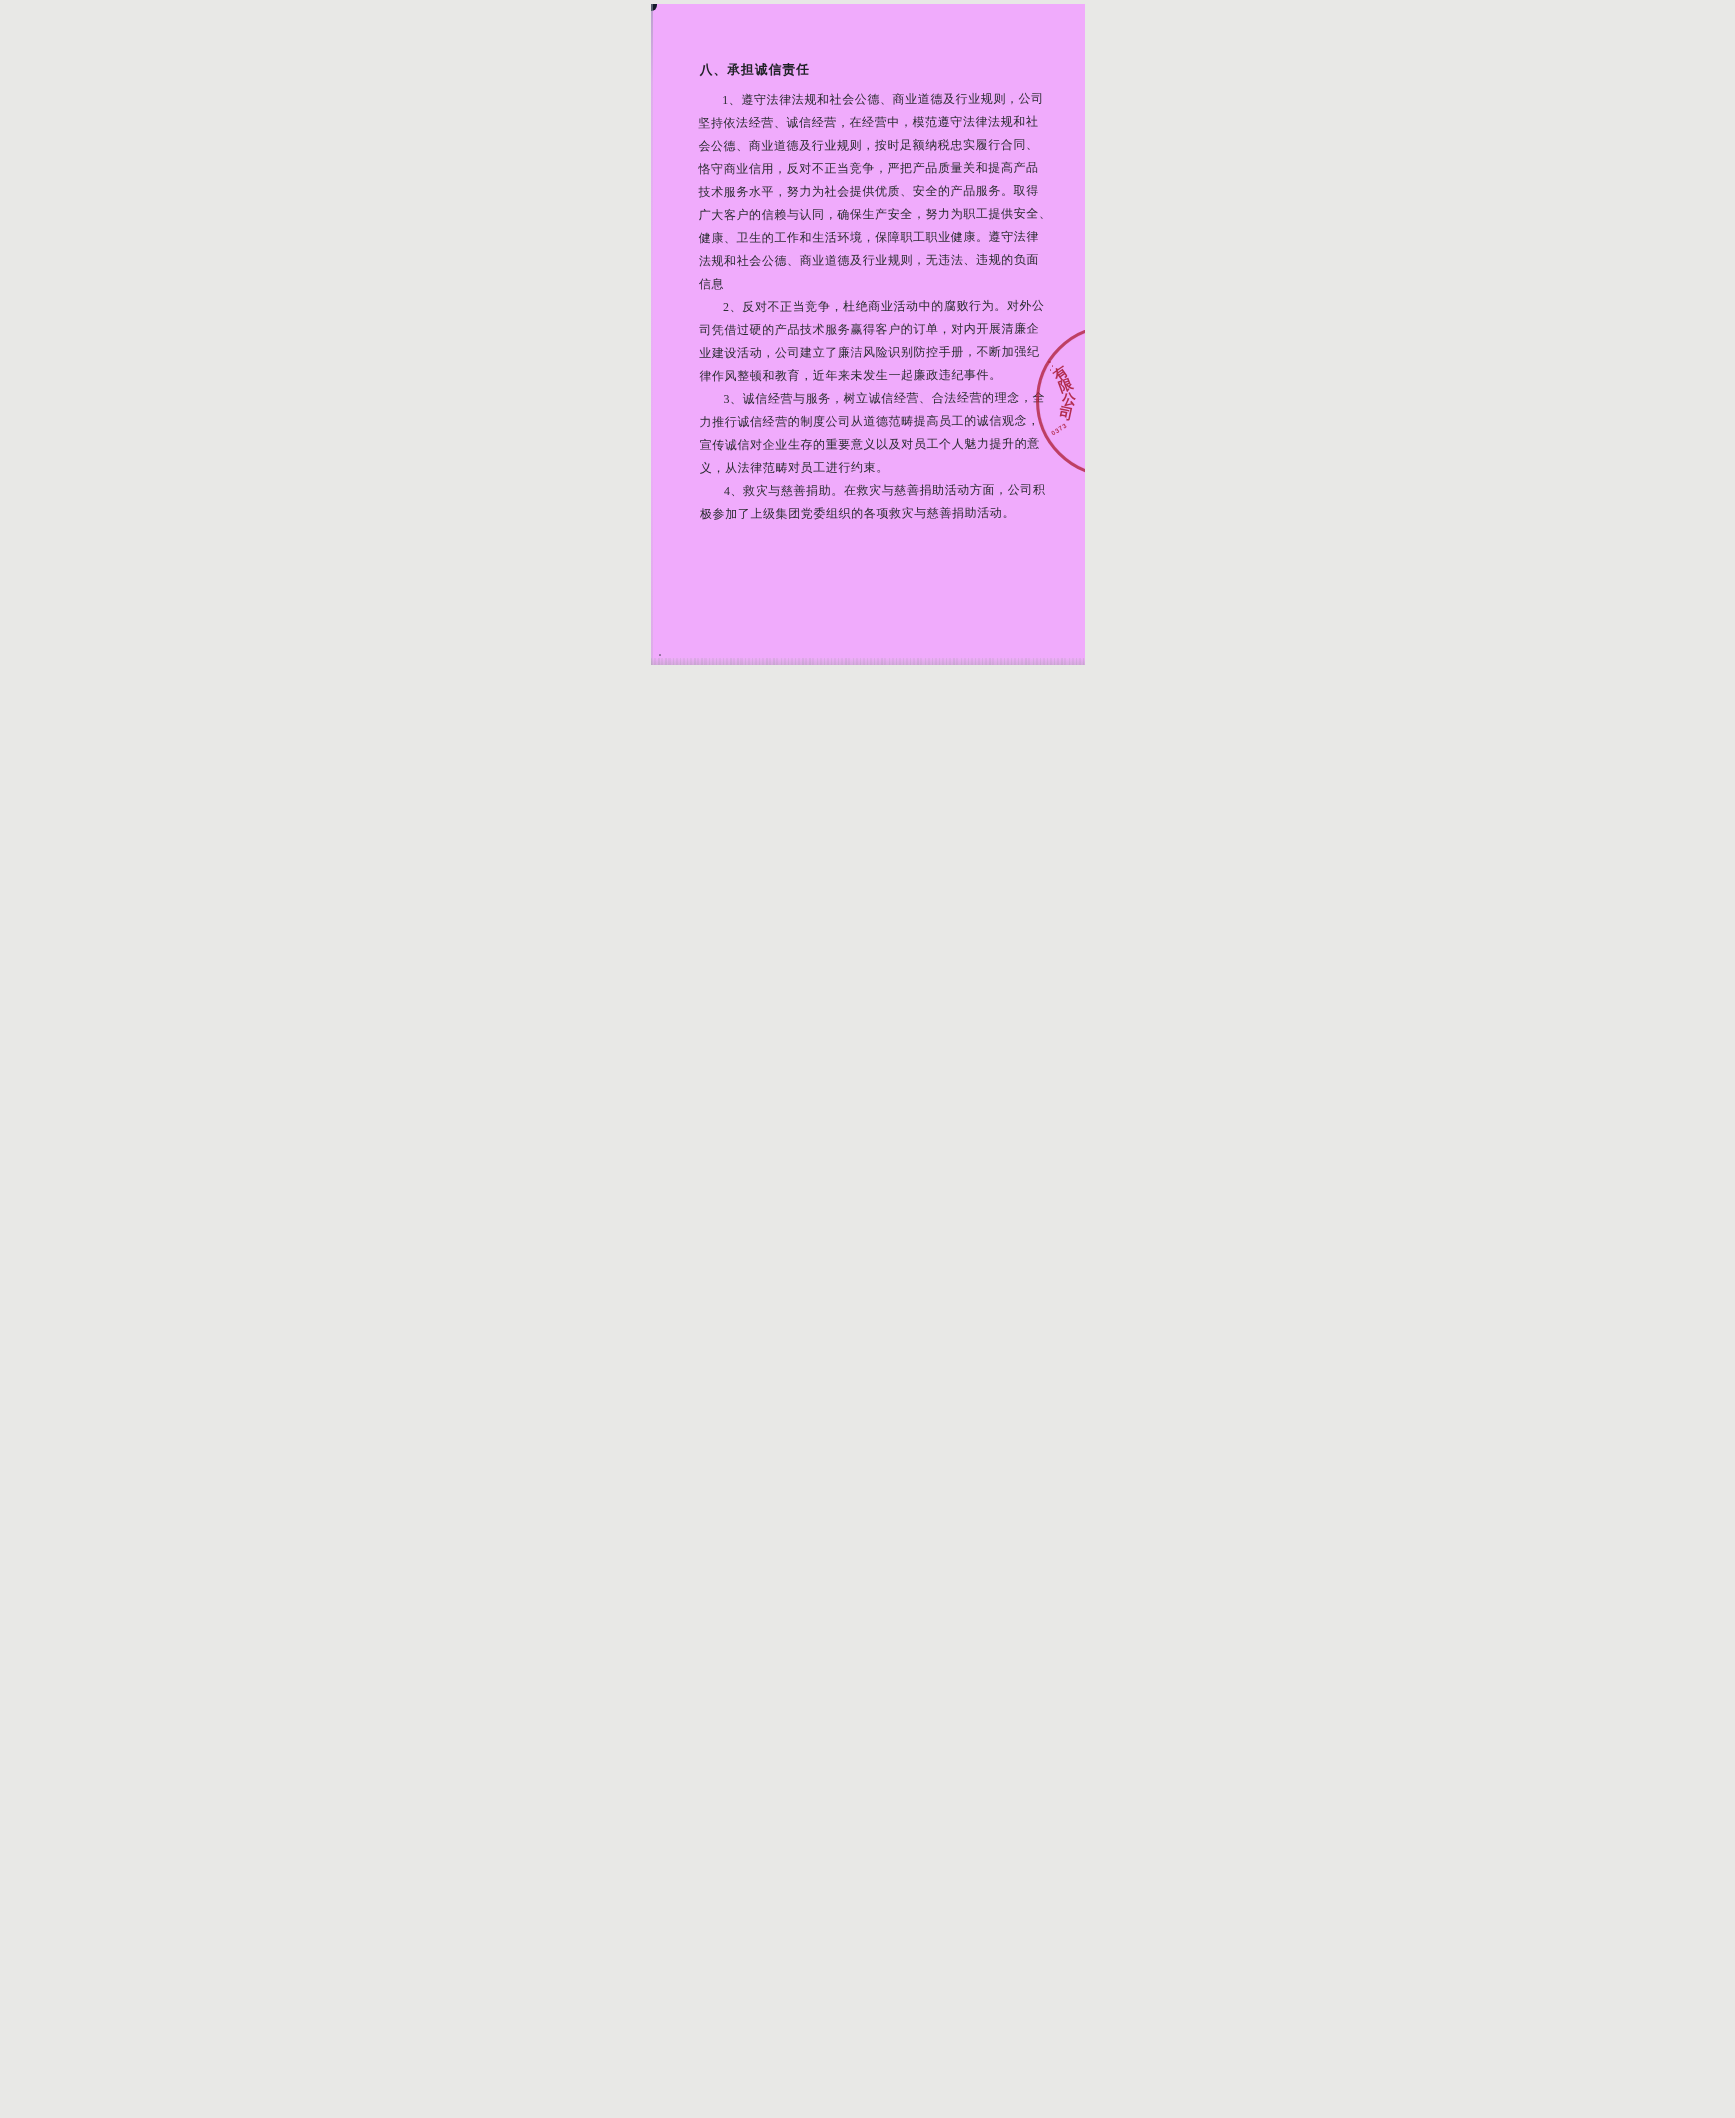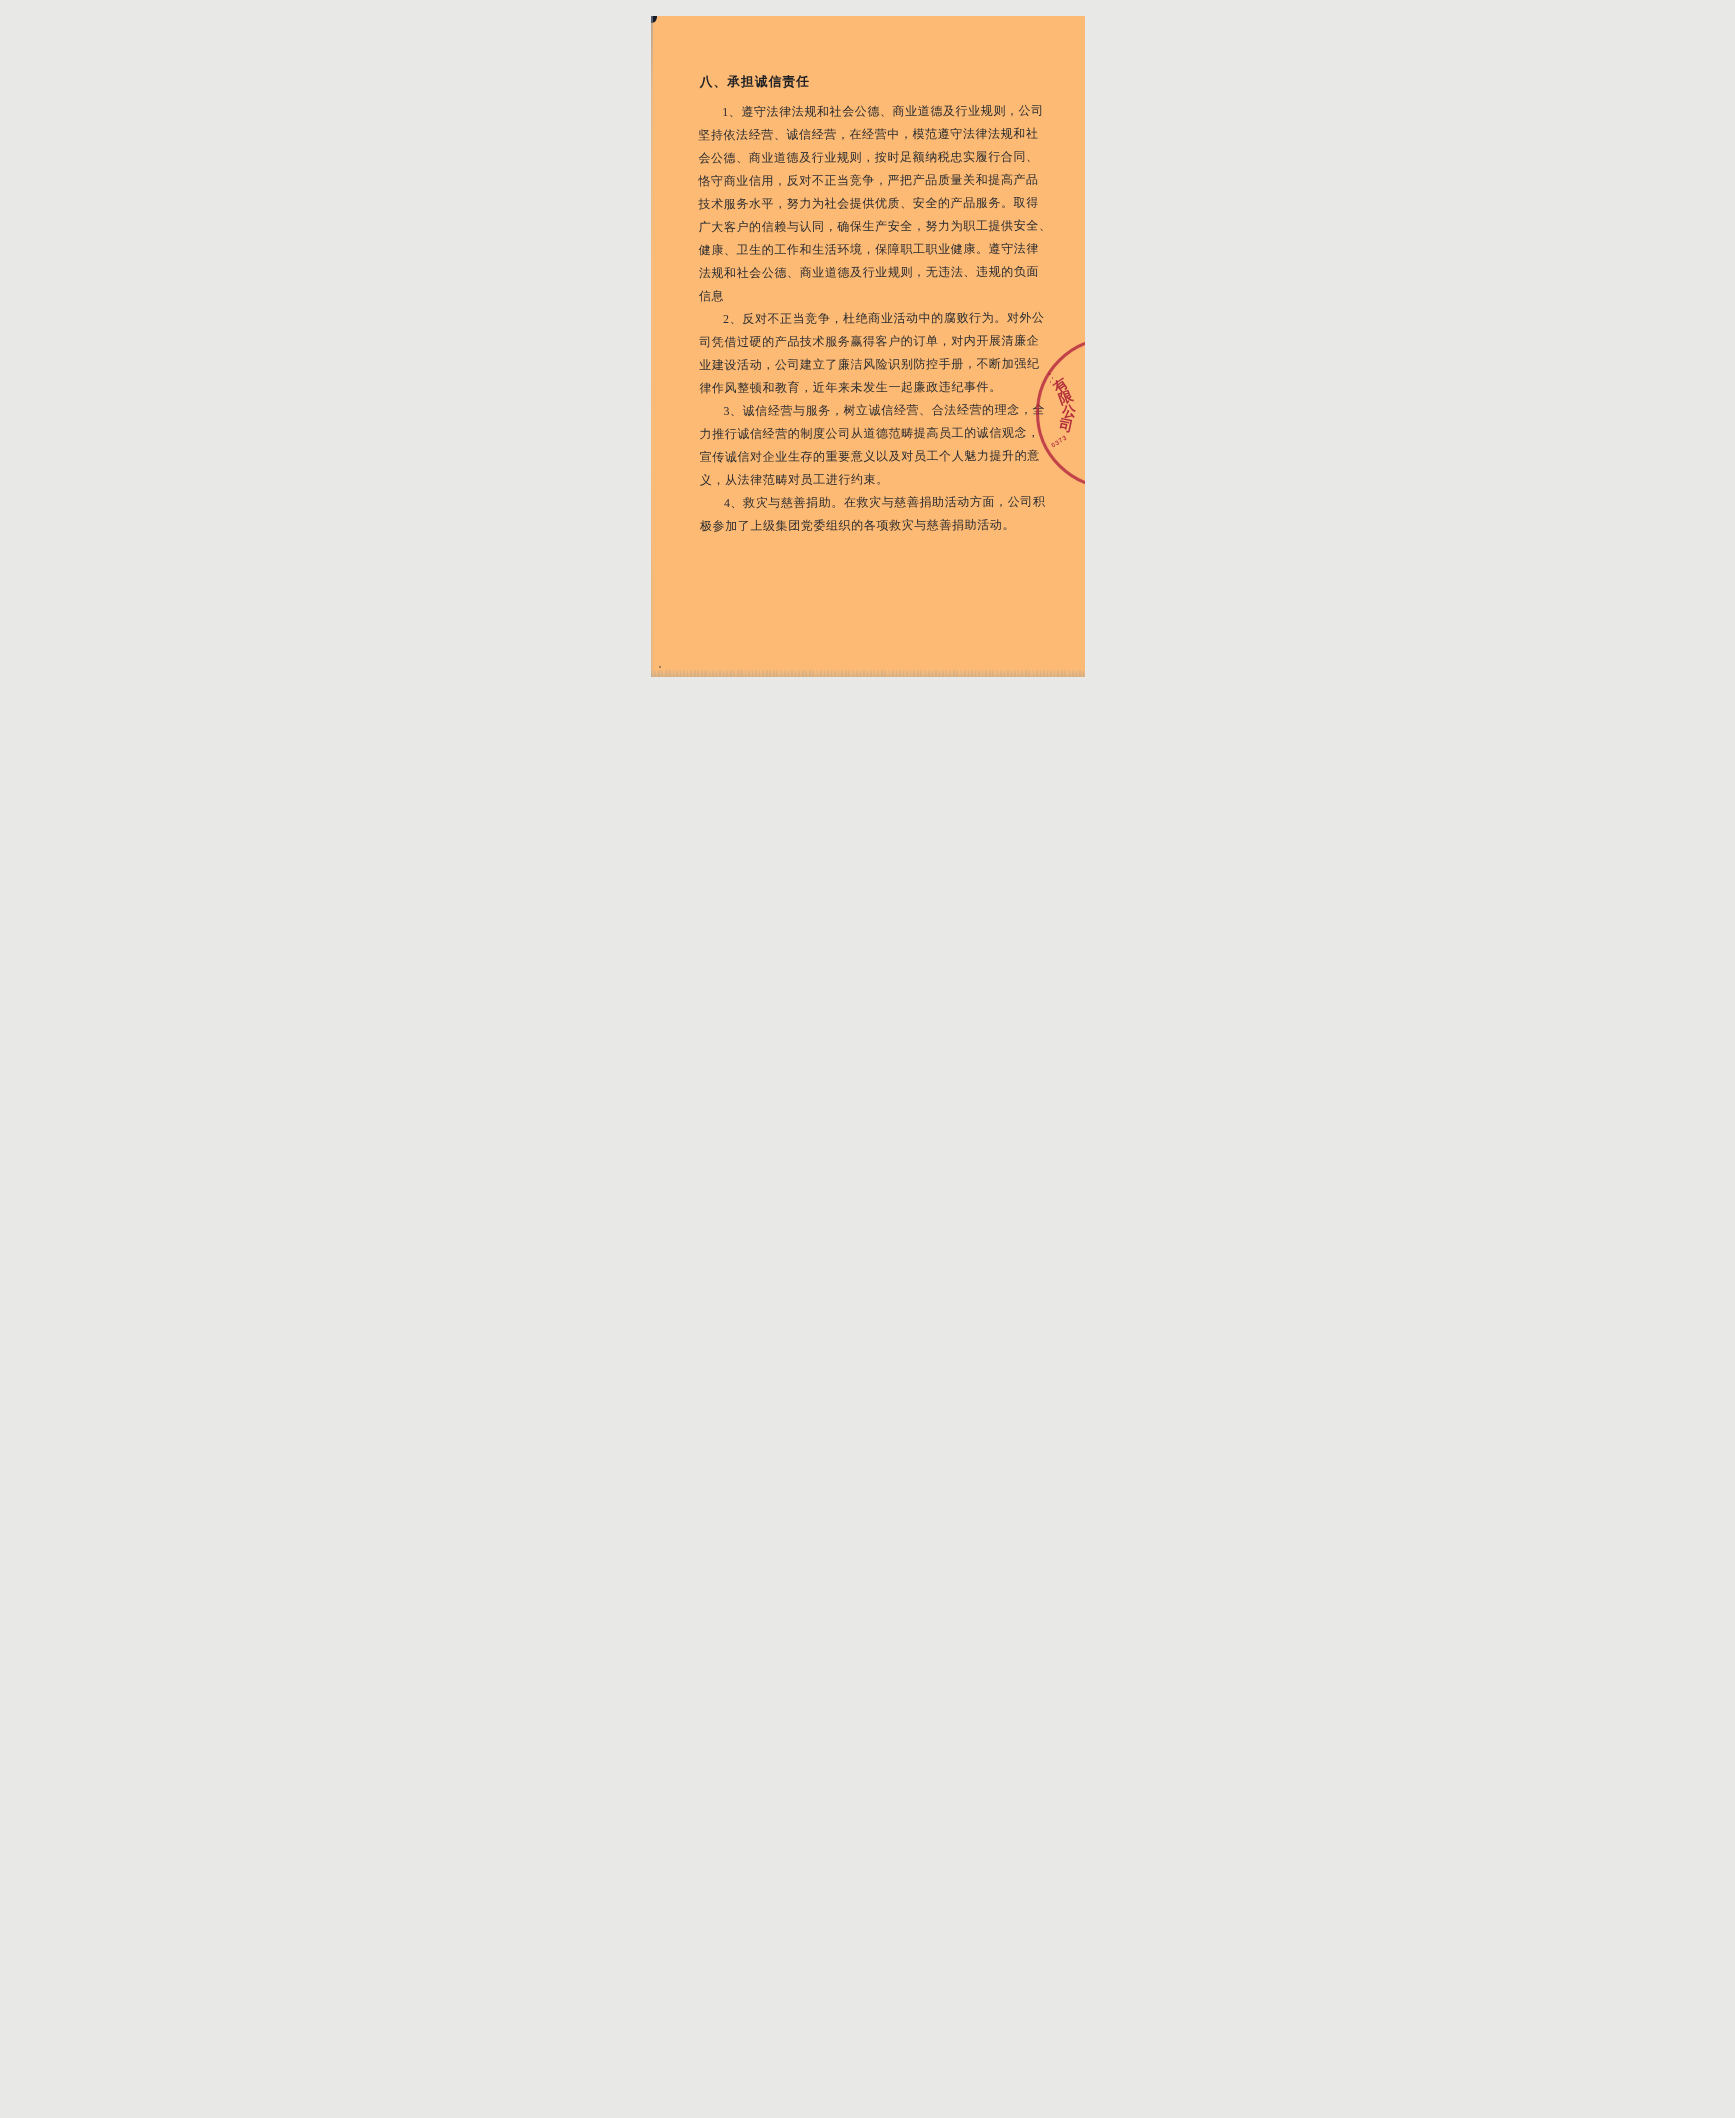--- a/index.html
+++ b/index.html
@@ -1,20 +1,20 @@
 <!DOCTYPE html>
 <html style="font-size:6.8px"><head>
 <meta charset="utf-8">
 <style>
   html,body{margin:0;padding:0;background:#e8e8e6;}
   .page{
     position:relative;
     width:434px;height:661px;
-    margin:16px auto;
-    background:#fdba74;
+    margin:4px auto;
+    background:#f0abfc;
     overflow:hidden;
     font-family:"Liberation Serif","DejaVu Serif",serif;
   }
   
   .corner-mark{
     position:absolute;left:0;top:0;width:6.4px;height:7.2px;
     background:#131a28;border-radius:0 0 85% 0;
   }
   .edge-left{
     position:absolute;left:0;top:0;width:2.1px;height:100%;

